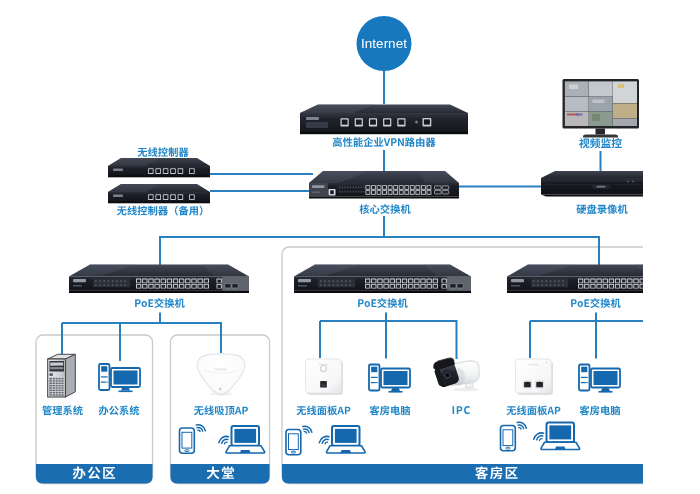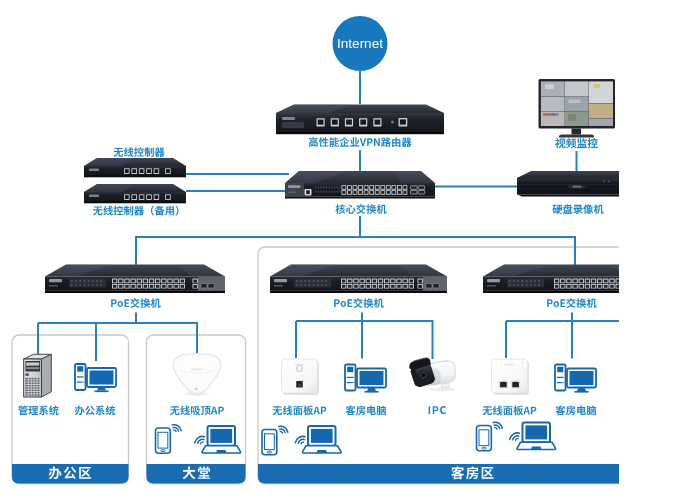--- a/index.html
+++ b/index.html
@@ -1,15 +1,15 @@
 <!DOCTYPE html>
 <html><head><meta charset="utf-8">
 <style>
 html,body{margin:0;padding:0;background:#ffffff;}
-#wrap{position:relative;width:619px;height:494px;overflow:hidden;font-family:"Liberation Sans",sans-serif;}
+#wrap{position:relative;width:619px;height:494px;overflow:hidden;font-family:"Liberation Sans",sans-serif;padding-left:24px;}
 </style></head>
 <body>
 <div id="wrap">
 <svg width="700" height="494" viewBox="0 0 700 494">
 <defs>
 <linearGradient id="gTop" x1="0" y1="0" x2="0" y2="1">
  <stop offset="0" stop-color="#424757"></stop>
           <stop offset="1" stop-color="#262a33"></stop>
 </linearGradient>
 <linearGradient id="gTop2" x1="0" y1="0" x2="0" y2="1">

